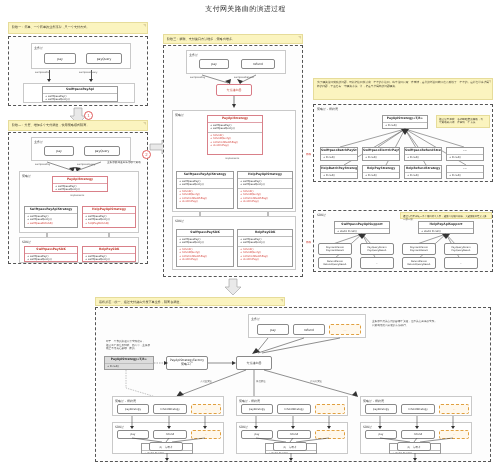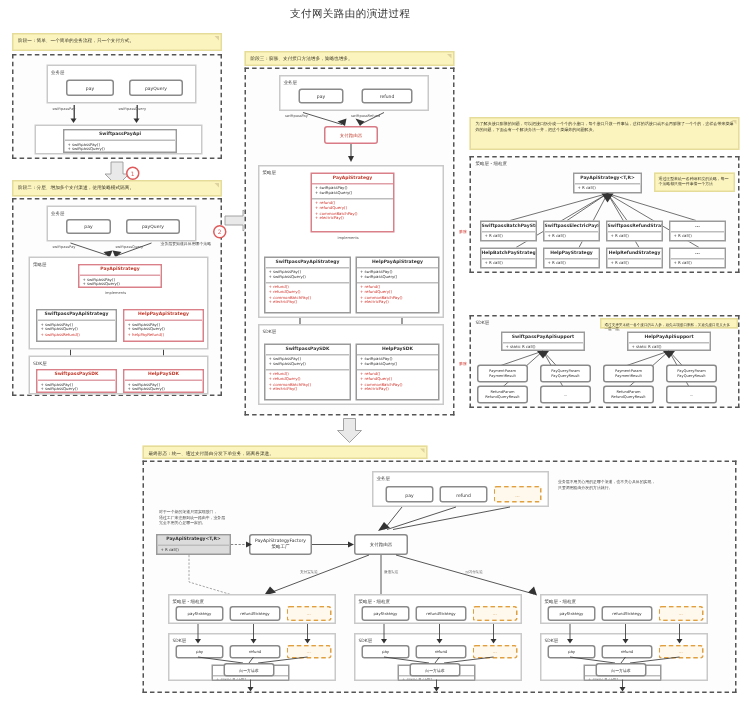--- a/index.html
+++ b/index.html
@@ -1,20 +1,20 @@
 <!DOCTYPE html>
 <html><head>
 <meta charset="utf-8">
 <style>
   html,body{margin:0;padding:0;background:#fff;}
   body{width:499px;height:467px;position:relative;overflow:hidden;
        font-family:"DejaVu Sans","Liberation Sans",sans-serif;color:#222;}
   .abs{position:absolute;}
   
-  #page-title{left:4px;top:4px;width:459px;text-align:center;font-size:7px;color:#333;letter-spacing:.3px;}
+  #page-title{left:16px;top:4px;width:459px;text-align:center;font-size:7px;color:#333;letter-spacing:.3px;}
   
   .stage{border:1px dashed #555;background:#fdfdfd;box-sizing:border-box;}
   
   .note{background:#fbf4bf;border:1px solid #e6dc9a;box-sizing:border-box;
         font-size:3.1px;line-height:1.45;color:#3a3527;padding:2px 3px;overflow:hidden;}
   .note.small{font-size:2.7px;}
   .note .tri{position:absolute;right:1px;top:1px;width:0;height:0;
              border-left:3px solid transparent;border-top:3px solid #ded2a0;}
   
   .layer{border:1px solid #c9c9c9;background:#fff;box-sizing:border-box;}

